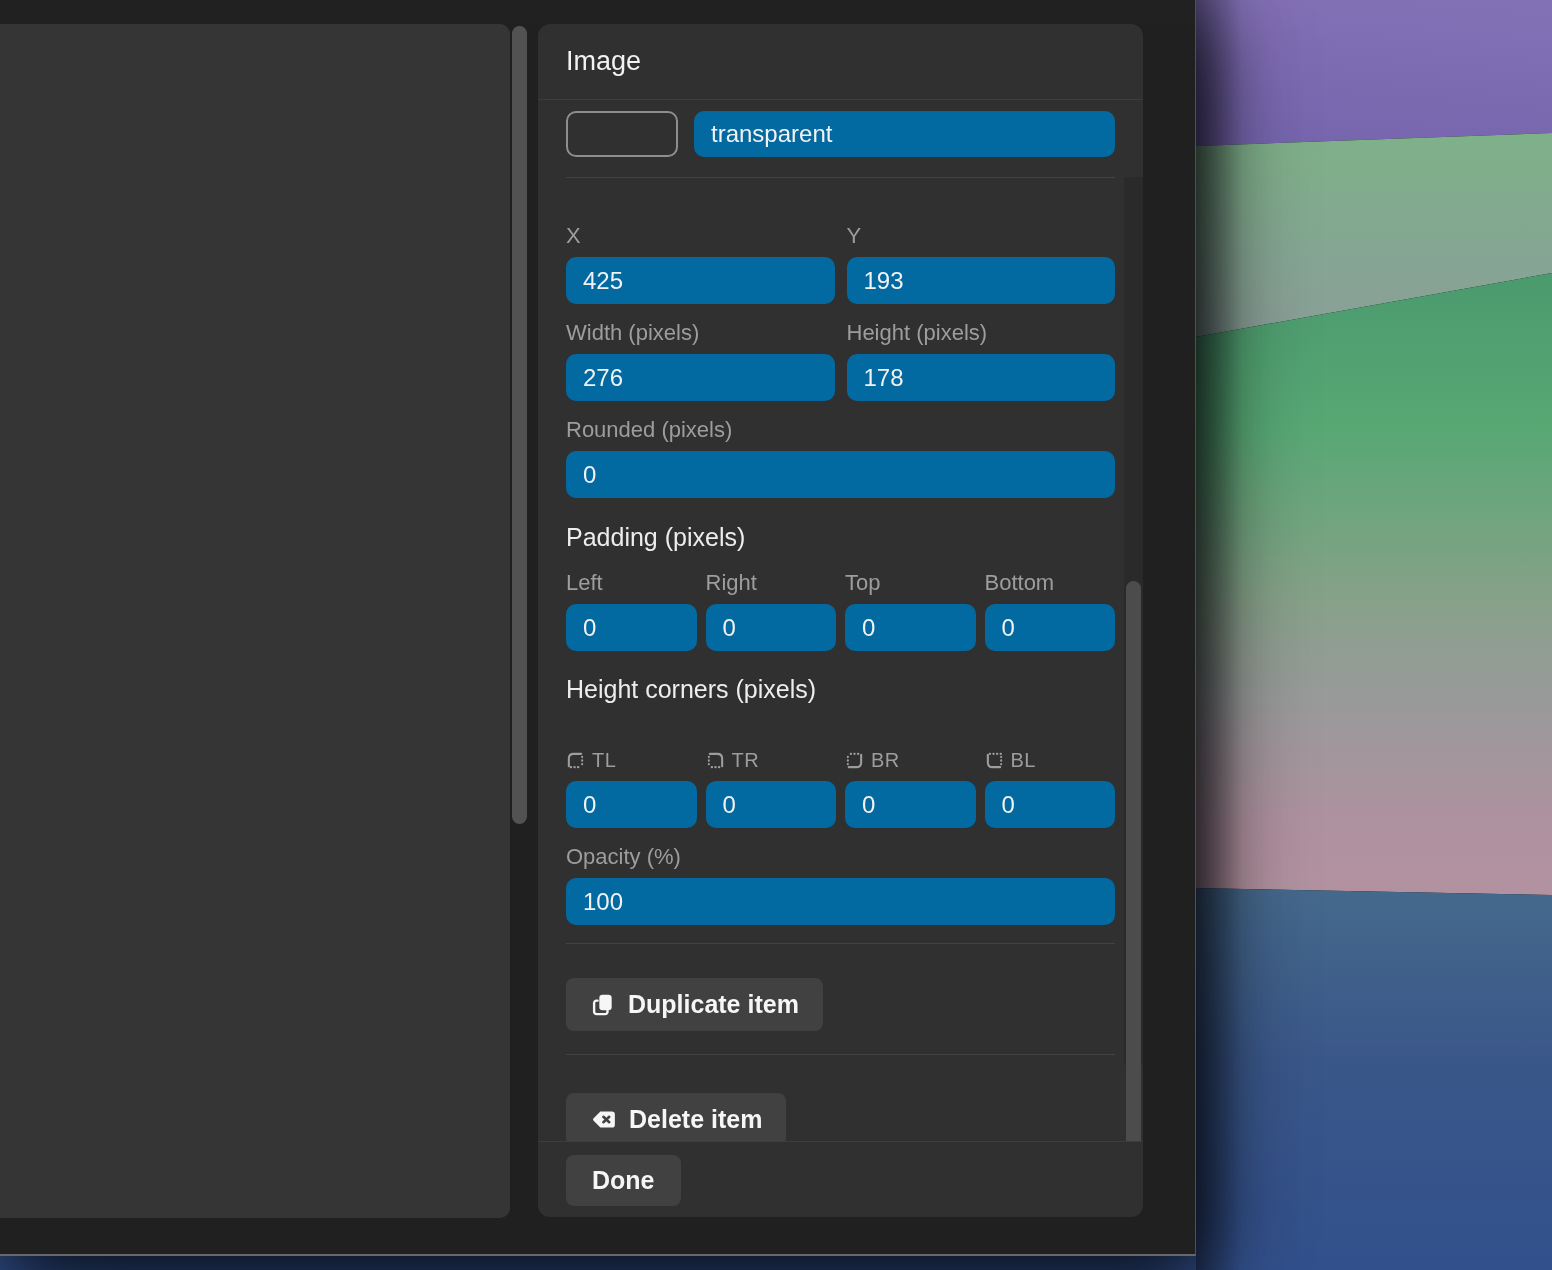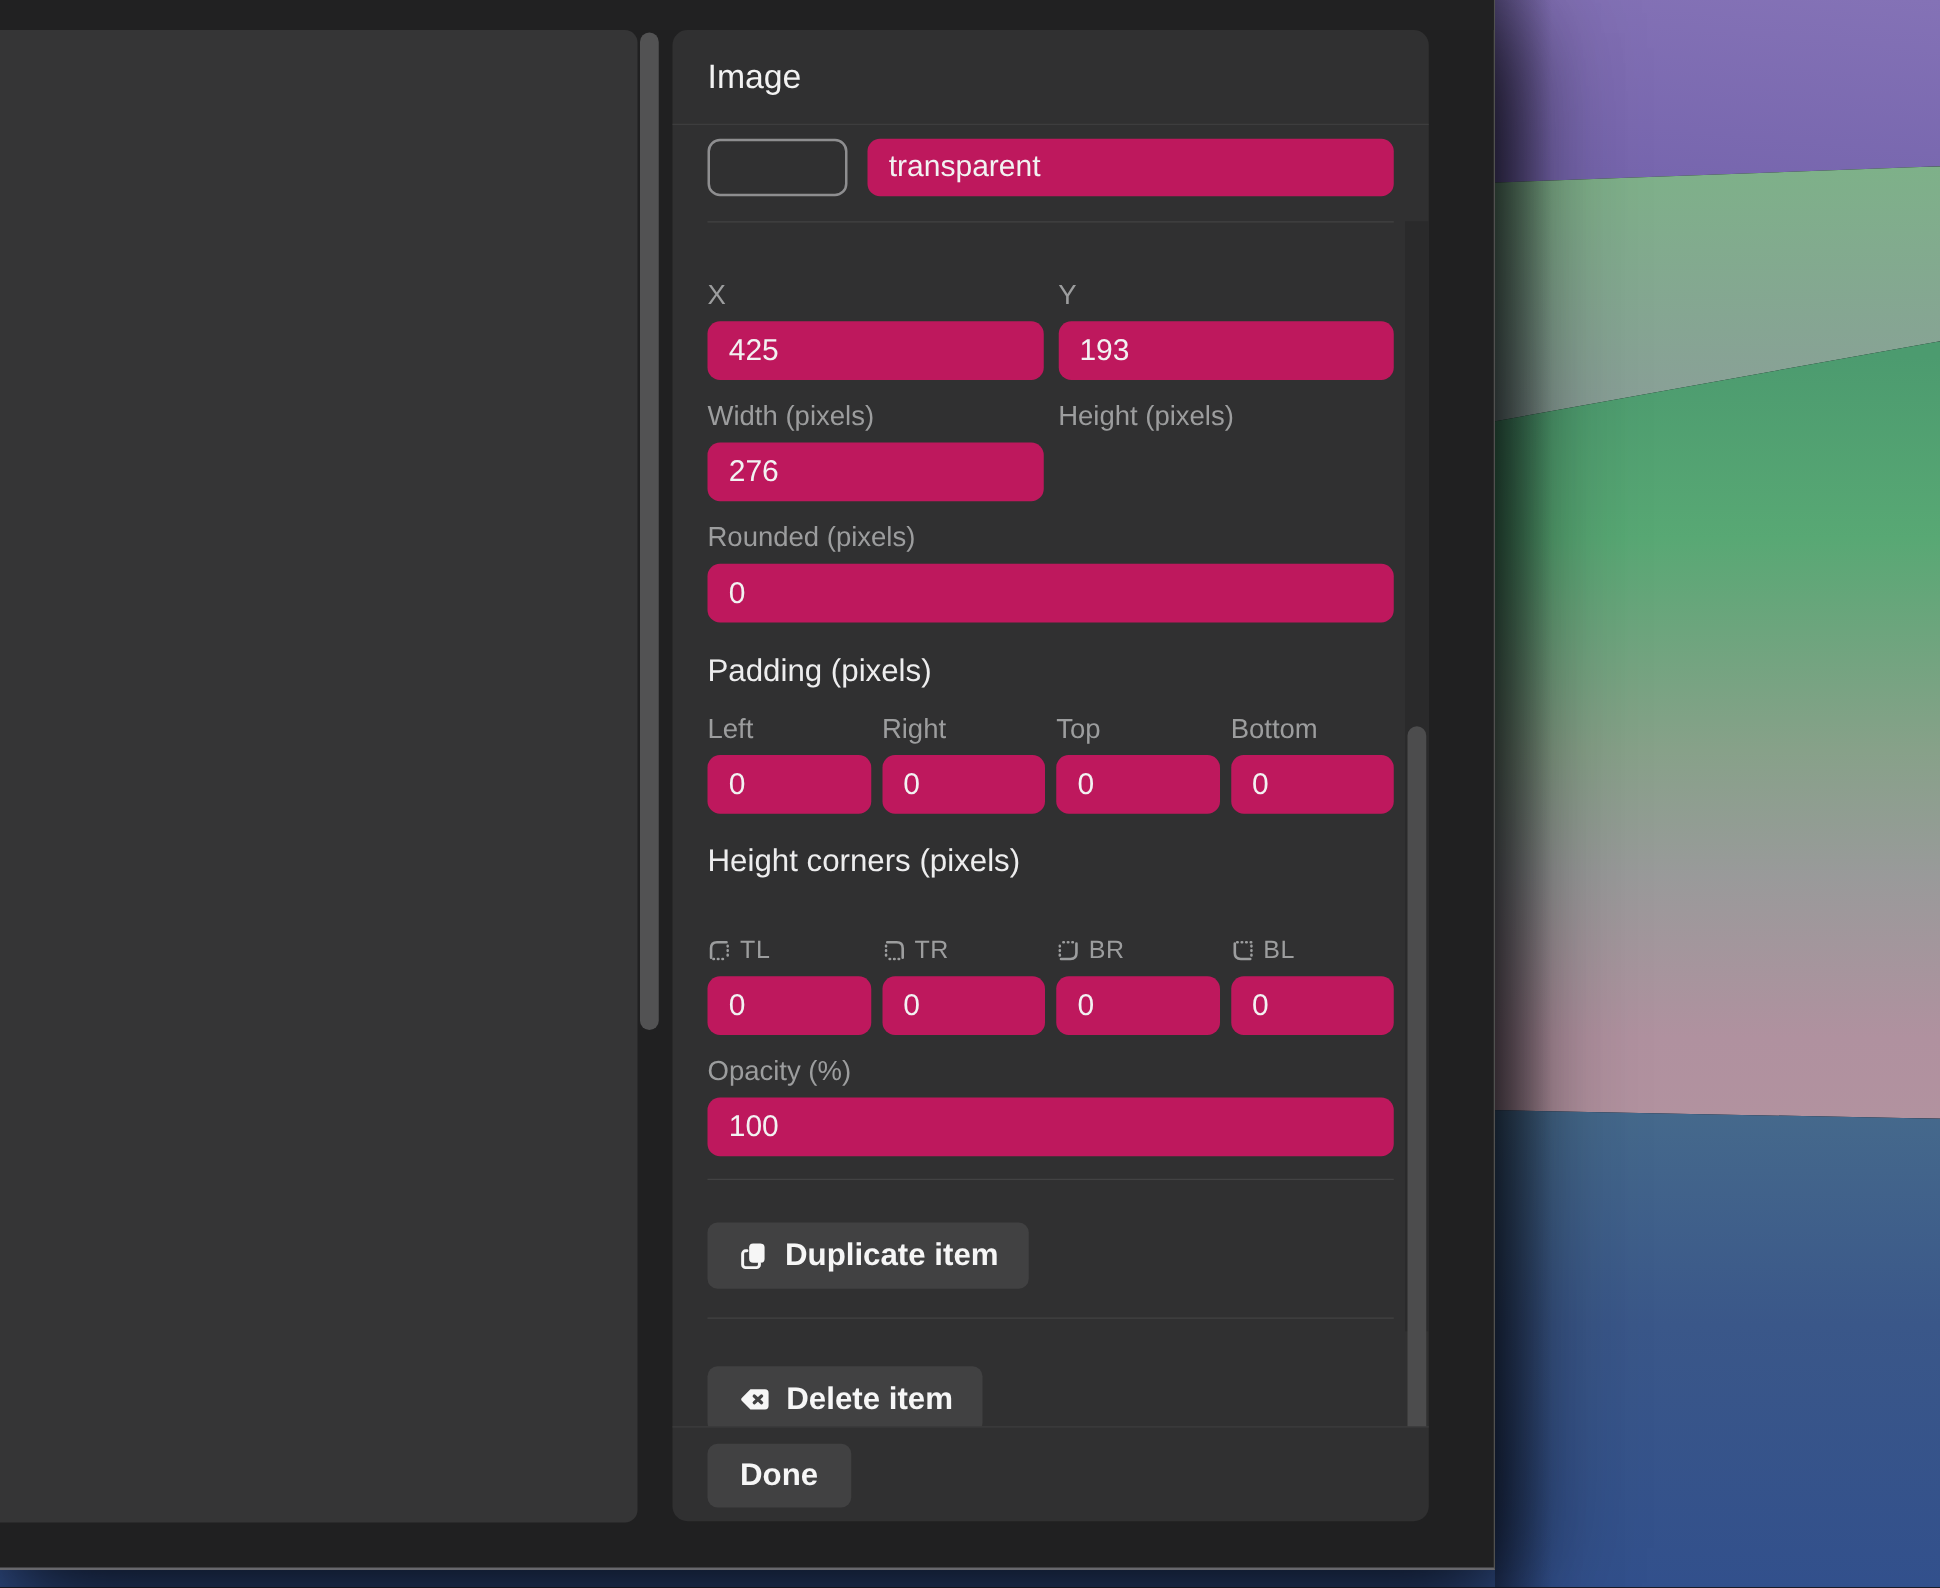--- a/index.html
+++ b/index.html
@@ -41,21 +41,21 @@
   .dlg-title{font-size:27px;color:#f2f2f2;}
   .dlg-body{position:relative;flex:1;padding:0 28px;overflow:hidden;}
   .dlg-footer{flex:0 0 76px;border-top:1px solid #3d3d3e;box-sizing:border-box;
     padding:13px 0 0 28px;}
 
   .fill-row{margin-top:11px;display:flex;gap:16px;height:46px;}
   .swatch{width:112px;height:46px;border:2.5px solid #8e8e90;border-radius:10px;
     box-sizing:border-box;background:#303031;}
   .name-field{flex:1;}
 
-  .inp{height:47px;background:#be185d;border-radius:10px;color:#f2f2f2;
+  .inp{height:47px;background:#0369a1;border-radius:10px;color:#f2f2f2;
     font-size:24px;display:flex;align-items:center;padding:0 17px;box-sizing:border-box;}
   .fill-row .inp{height:46px;}
   .lbl{font-size:22px;color:#9c9d9e;margin-bottom:8px;}
   .heading{font-size:25px;color:#ededee;}
   .divider{height:1px;background:#424243;}
 
   .grid2{display:grid;grid-template-columns:1fr 1fr;column-gap:12px;}
   .grid4{display:grid;grid-template-columns:1fr 1fr 1fr 1fr;column-gap:9px;}
 
   .corner-lbl{display:flex;align-items:center;gap:7px;color:#9c9d9e;
@@ -125,20 +125,21 @@
         </div>
 
         
         <div class="grid2 mt16">
           <div>
             <div class="lbl">Width (pixels)</div>
             <div class="inp">276</div>
           </div>
           <div>
             <div class="lbl">Height (pixels)</div>
+            <div class="inp">178</div>
           </div>
         </div>
 
         
         <div class="mt16">
           <div class="lbl">Rounded (pixels)</div>
           <div class="inp">0</div>
         </div>
 
         

